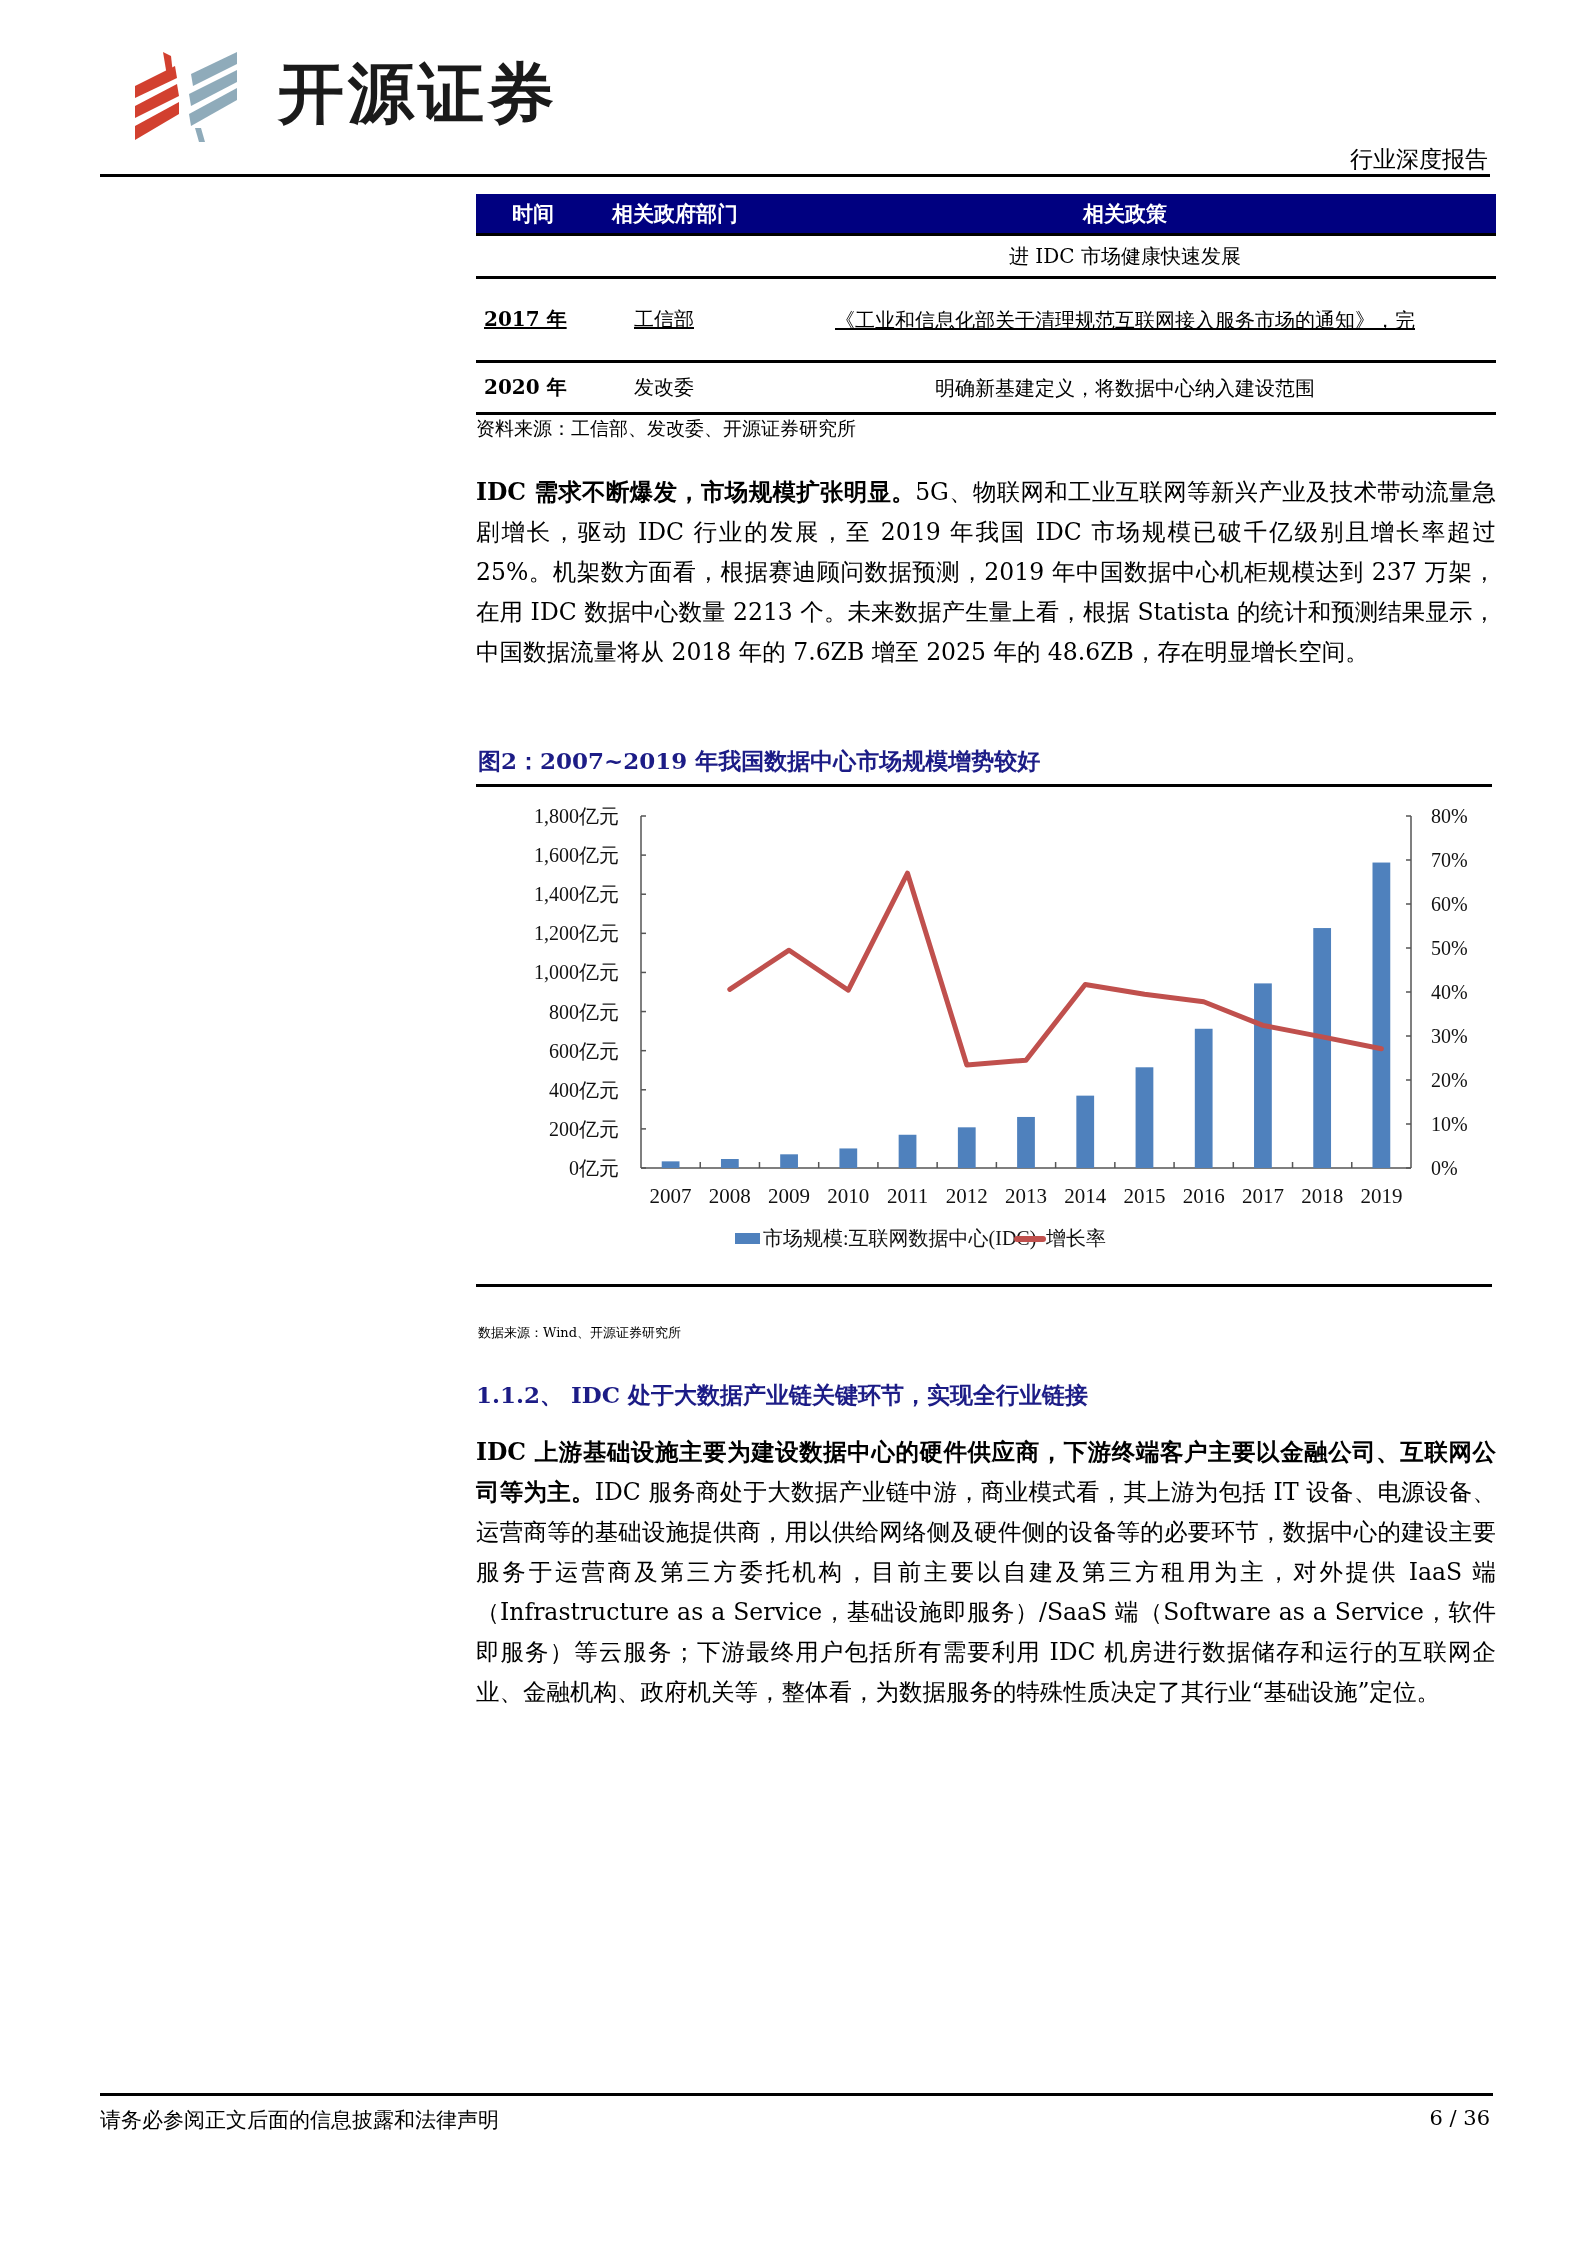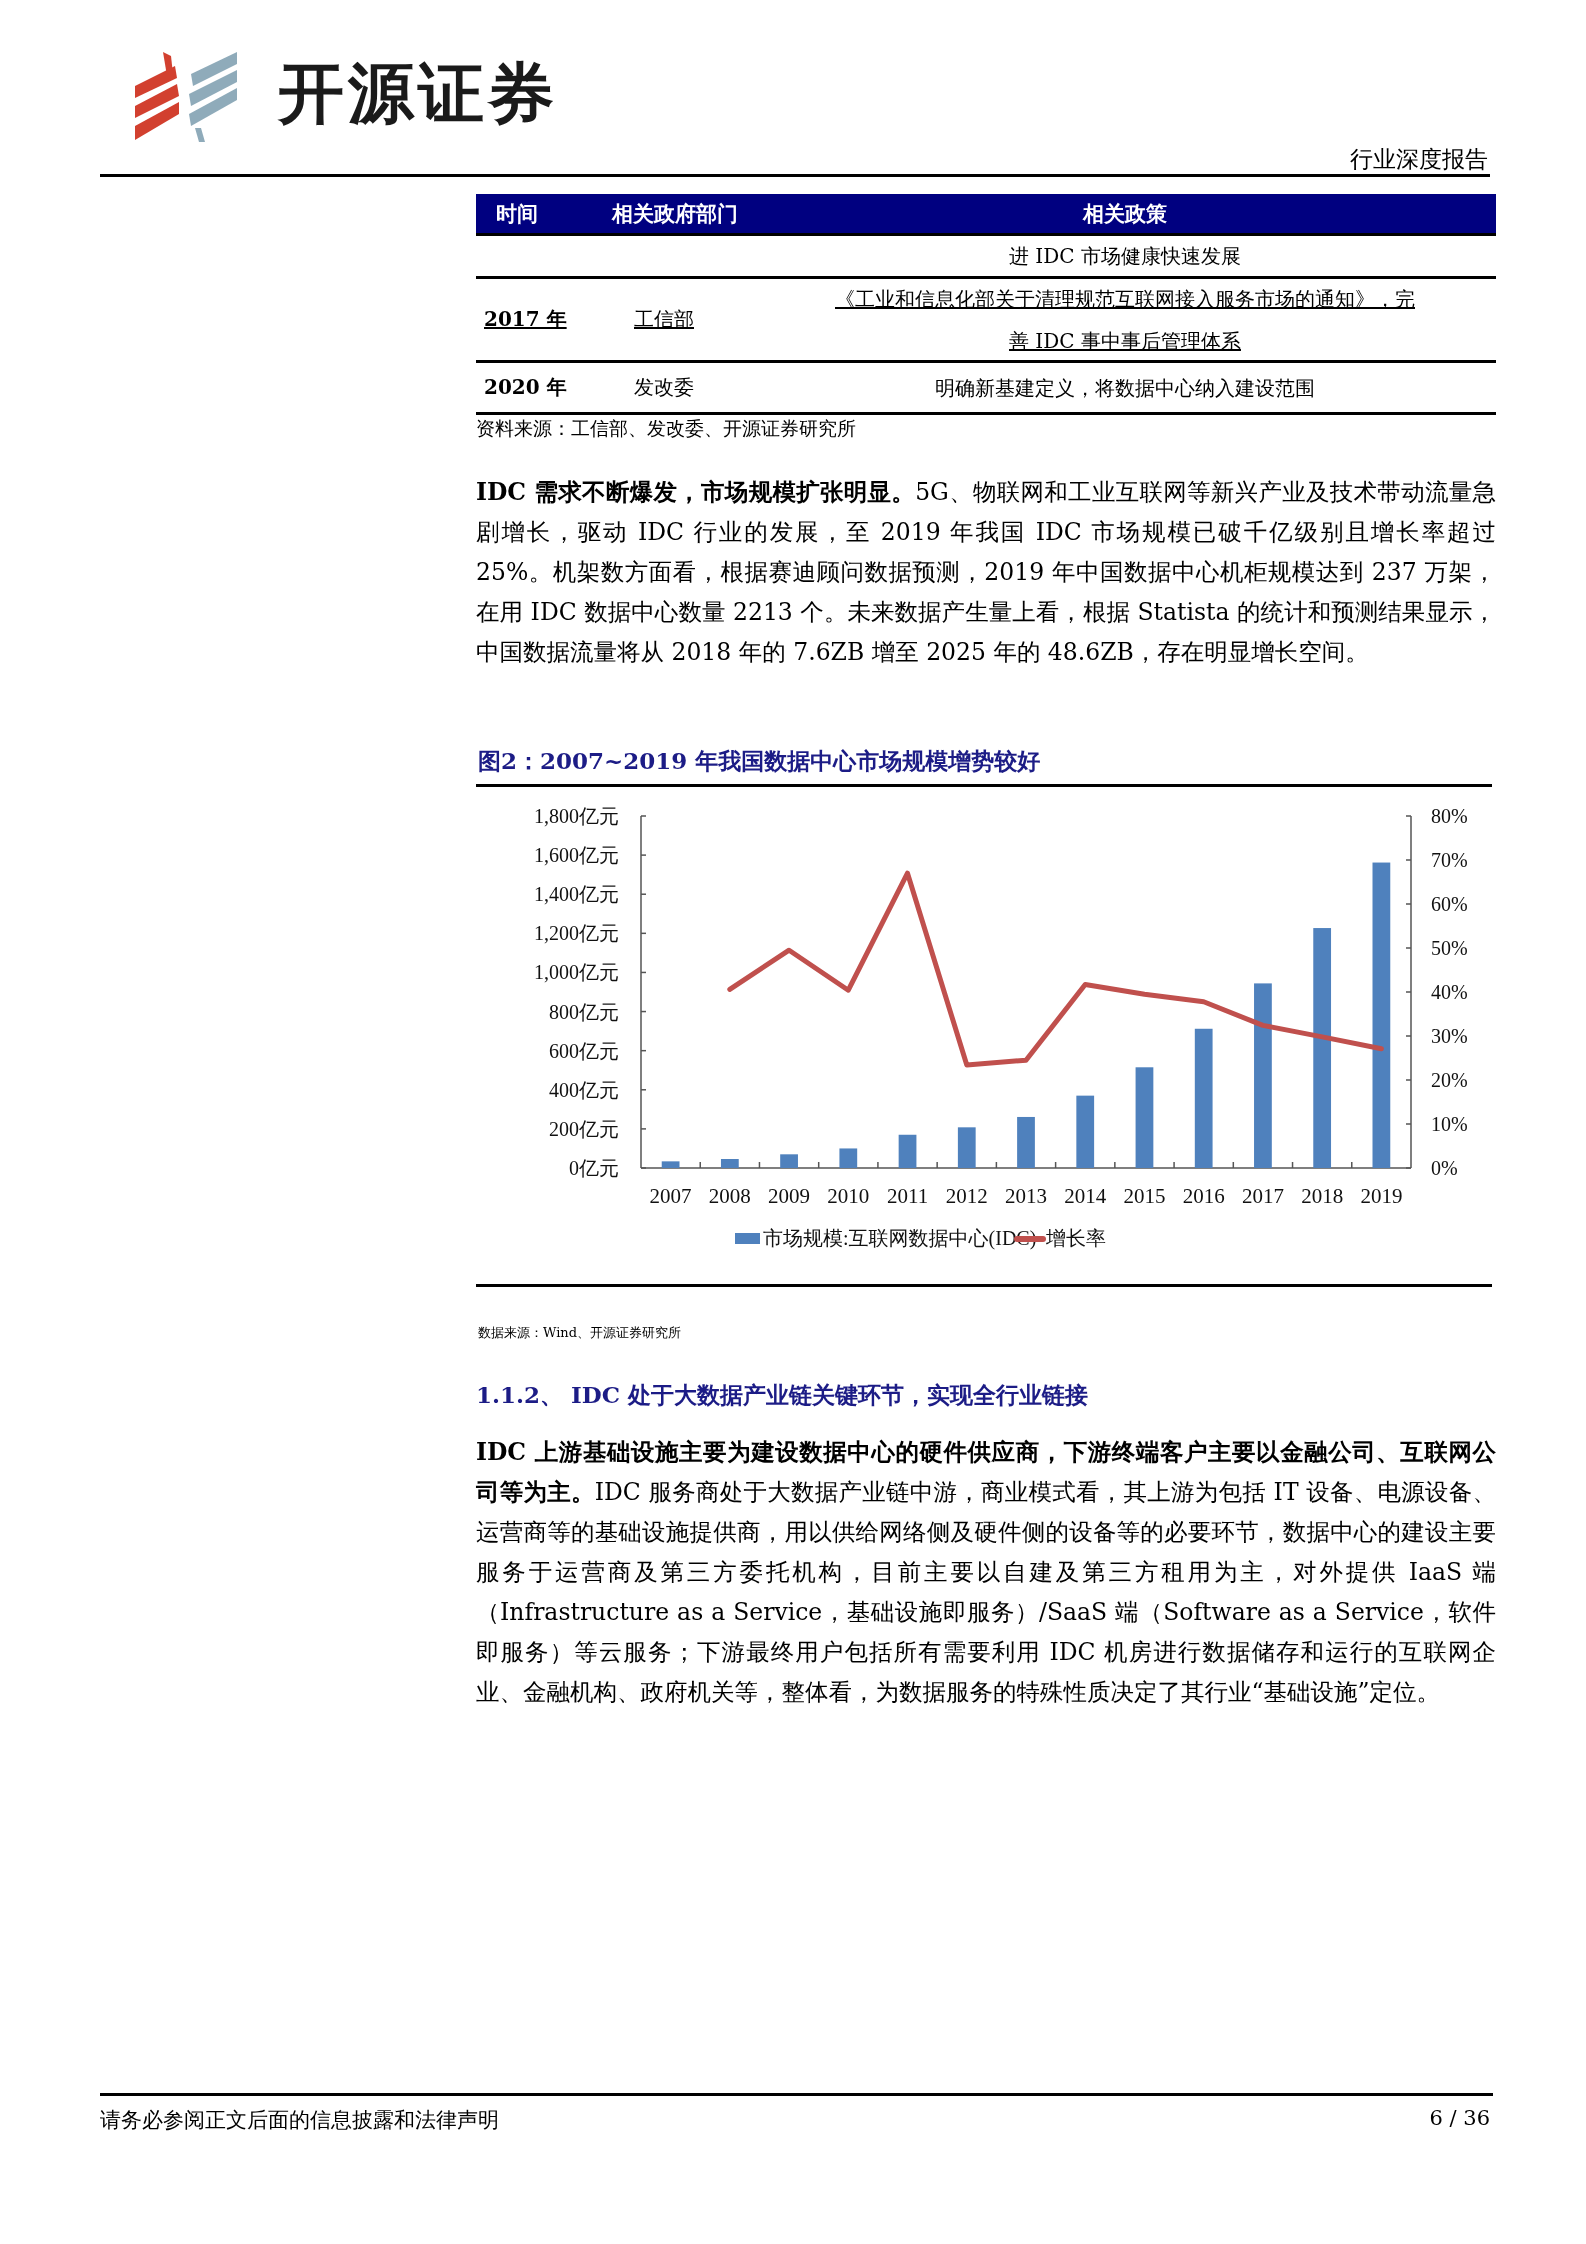--- a/index.html
+++ b/index.html
@@ -10,21 +10,21 @@
 
   
   .logo { left: 135px; top: 52px; width: 102px; height: 90px; }
   .brand { left: 258px; top: 52px; font-family: "DejaVu Sans", sans-serif; font-weight: bold; font-size: 66px; letter-spacing: 4px; color: #1a1a1a; line-height: 84px; margin-left: 20px; }
   .report-type { right: 98px; top: 145px; font-size: 23px; font-weight: normal; line-height: 28px; }
   .header-rule { left: 100px; top: 174px; width: 1390px; height: 3px; background: #000; }
 
   
   .tbl { left: 476px; top: 194px; width: 1020px; }
   .tbl-head { height: 42px; background: #000080; color: #fff; font-weight: bold; font-size: 21px; display: flex; align-items: center; border-bottom: 3px solid #000; }
-  .c1 { width: 108px; padding-left: 20px; }
+  .c1 { width: 108px; padding-left: 36px; }
   .c2 { width: 170px; padding-left: 28px; }
   .c3 { flex: 1; text-align: center; }
   .tbl-row { display: flex; align-items: center; border-bottom: 3px solid #000; font-size: 20px; }
   .tbl-row .c1 { font-weight: bold; padding-left: 8px; }
   .tbl-row .c2 { padding-left: 50px; }
   .tbl-row .c3 { line-height: 42px; padding: 0 12px; }
   .row0 { height: 43px; }
   .row1 { height: 84px; text-decoration: underline; }
   .row2 { height: 52px; justify-content: space-between; }
   .tbl-source { left: 476px; top: 416px; font-size: 19px; }
@@ -85,21 +85,20 @@
     <div class="c2"></div>
     <div class="c3">
       <div>进 IDC 市场健康快速发展</div>
     </div>
   </div>
   <div class="tbl-row row1">
     <div class="c1">2017 年</div>
     <div class="c2">工信部</div>
     <div class="c3">
       <div>《工业和信息化部关于清理规范互联网接入服务市场的通知》，完</div>
-      <div>善 IDC 事中事后管理体系</div>
     </div>
   </div>
   <div class="tbl-row row2">
     <div class="c1">2020 年</div>
     <div class="c2">发改委</div>
     <div class="c3">
       <div>明确新基建定义，将数据中心纳入建设范围</div>
     </div>
   </div>
 </div>

